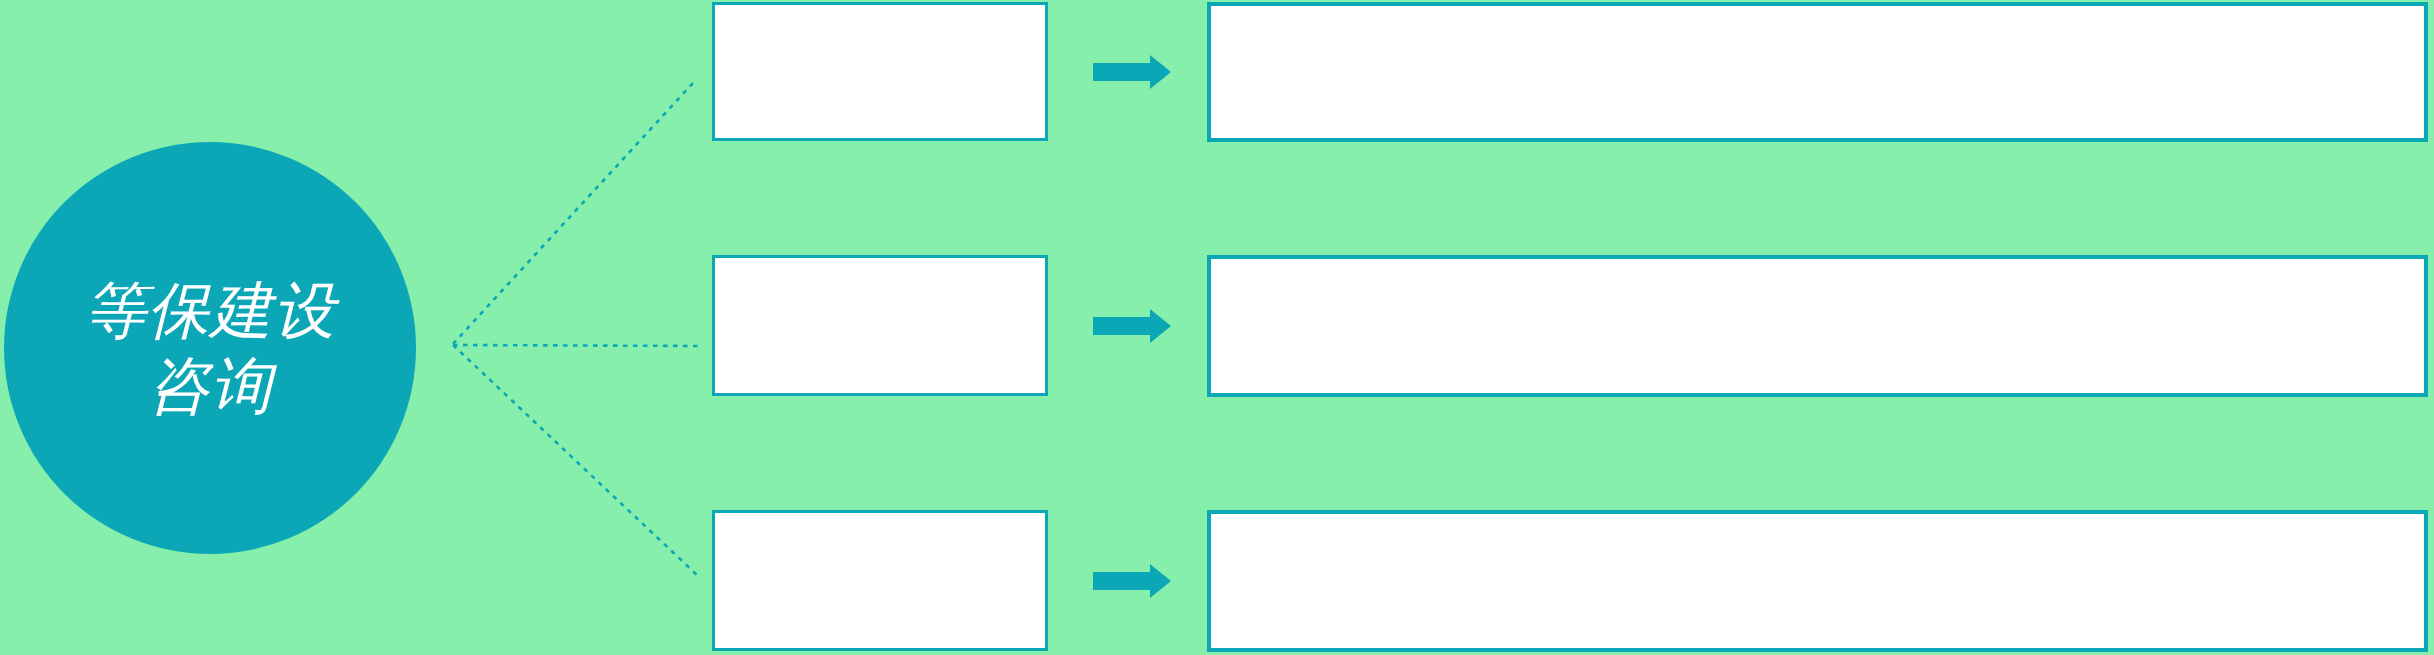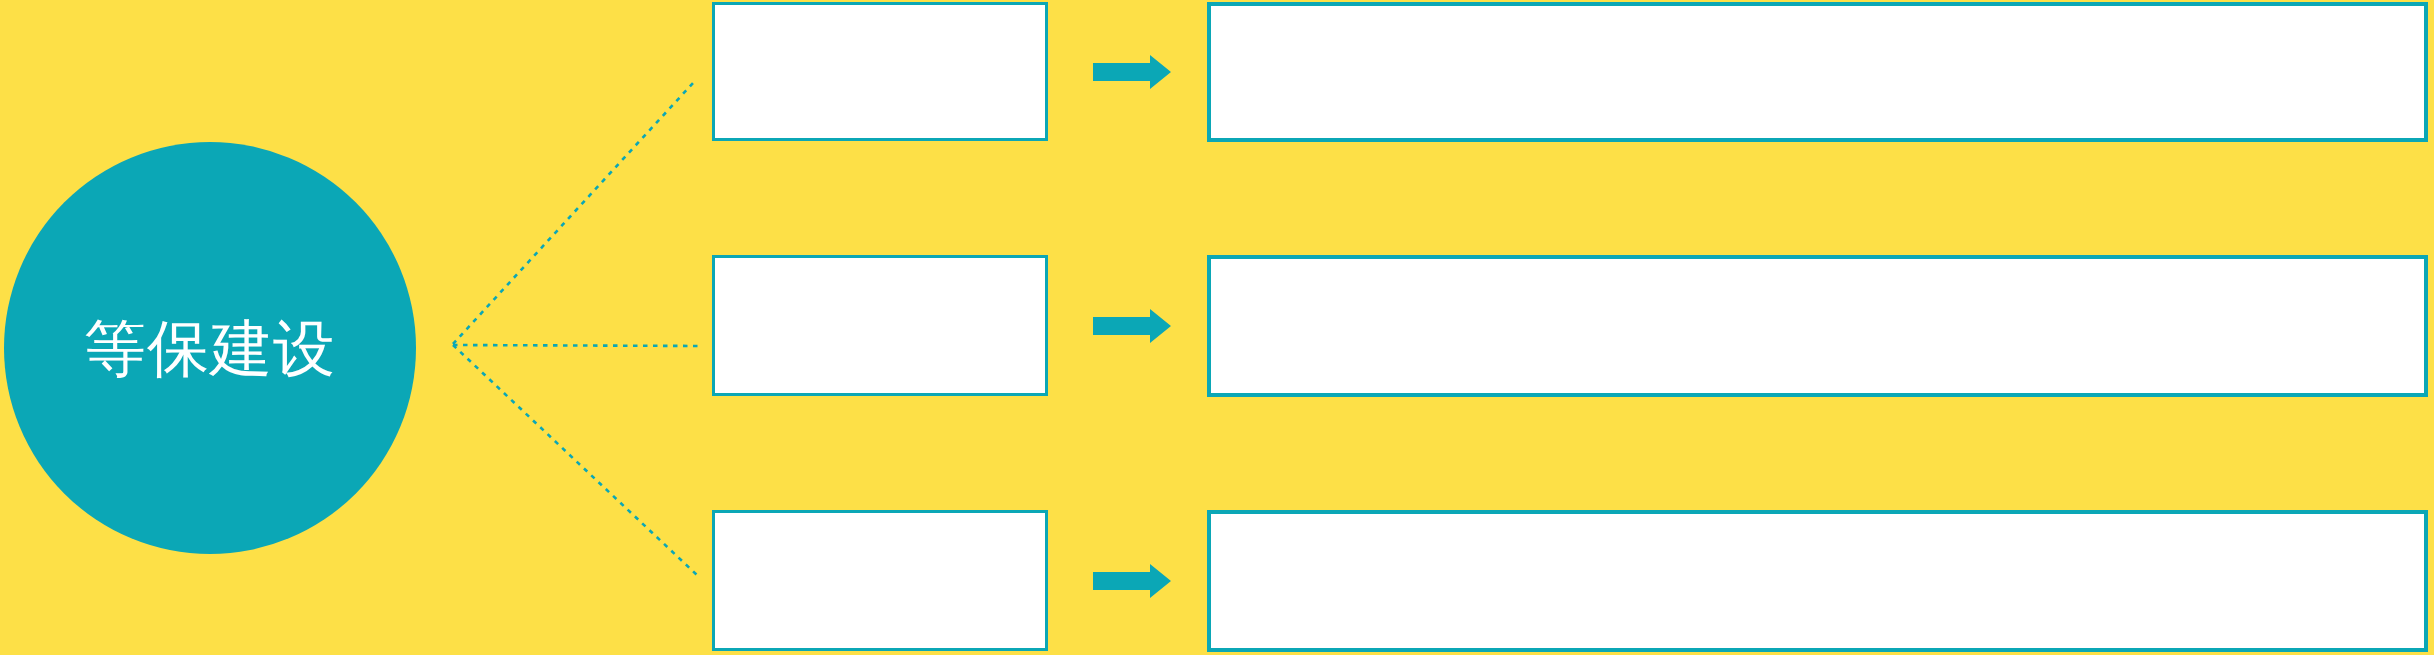--- a/index.html
+++ b/index.html
@@ -4,23 +4,24 @@
 <style>
   html, body {
     margin: 0;
     padding: 0;
     background: #ffffff;
   }
   .canvas {
     position: relative;
     width: 2434px;
     height: 655px;
-    background: #fde047;
+    background: #86efac;
     font-family: "Liberation Sans", "DejaVu Sans", sans-serif;
     overflow: hidden;
+    font-style: italic;
   }
   .topic-circle {
     position: absolute;
     left: 4px;
     top: 142px;
     width: 412px;
     height: 412px;
     border-radius: 50%;
     background: #0BA7B6;
     display: flex;
@@ -86,20 +87,21 @@
 <div class="canvas">
 
   <svg class="connector-svg" viewBox="0 0 2434 655" xmlns="http://www.w3.org/2000/svg" aria-hidden="true">
     <path d="M453,344 L693,83"></path>
     <path d="M453,345 L702,346"></path>
     <path d="M453,345 L697,575"></path>
   </svg>
 
   <div class="topic-circle">
     <div>等保建设</div>
+    <div>咨询</div>
   </div>
 
   <div class="small-box r1"></div>
   <svg class="flow-arrow r1" viewBox="0 0 78 34" xmlns="http://www.w3.org/2000/svg" aria-hidden="true">
     <polygon points="0,8 57,8 57,0 78,17 57,34 57,26 0,26"></polygon>
   </svg>
   <div class="large-box r1"></div>
 
   <div class="small-box r2"></div>
   <svg class="flow-arrow r2" viewBox="0 0 78 34" xmlns="http://www.w3.org/2000/svg" aria-hidden="true">

